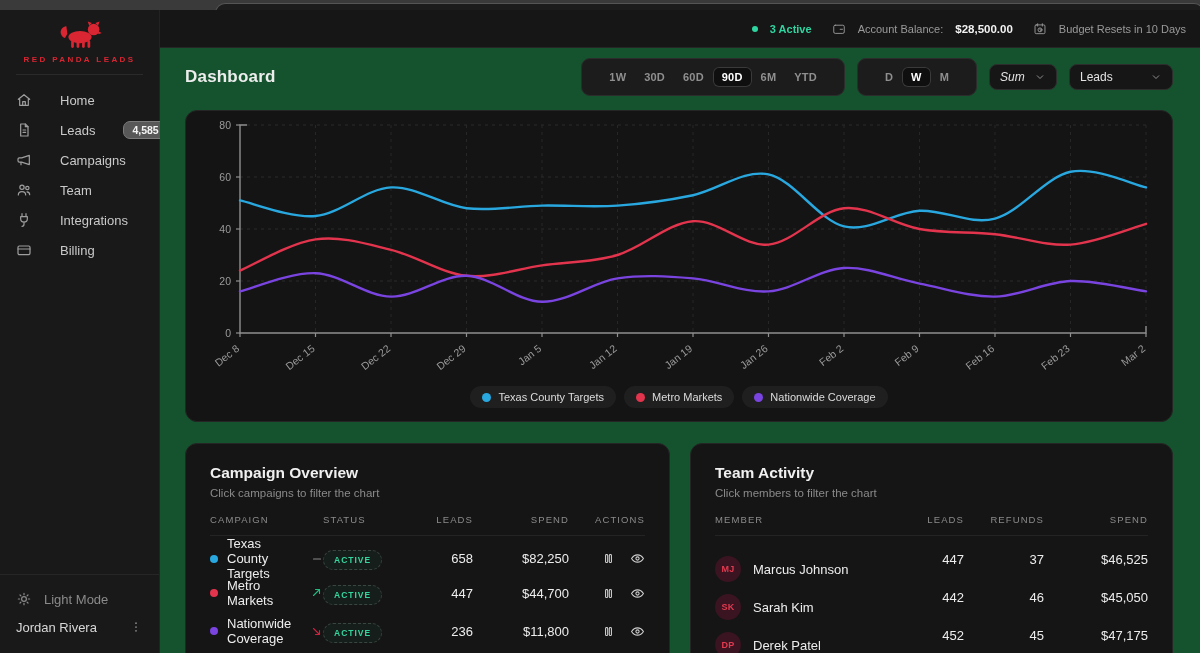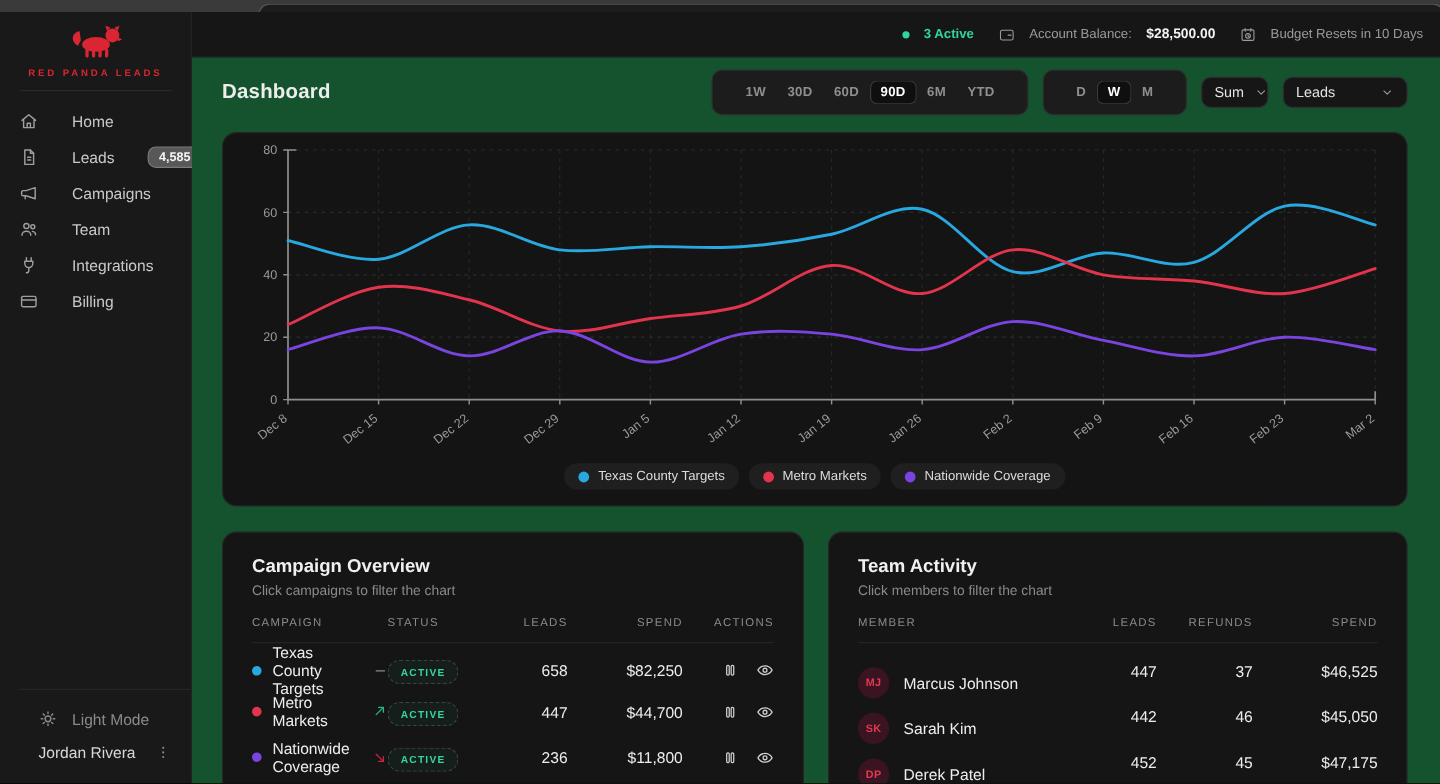--- a/index.html
+++ b/index.html
@@ -21,21 +21,21 @@
   .logo-divider { height:1px; background:#2a2a2a; margin:10px 16px 10px; }
   .nav-item { display:flex; align-items:center; gap:28px; height:30px; padding:0 16px; cursor:pointer; }
   .icon { display:inline-flex; }
   .icon svg { fill:none; stroke:currentColor; stroke-width:1.8; stroke-linecap:round; stroke-linejoin:round; }
   .nav-icon { width:16px; height:16px; color:#9e9e9e; }
   .nav-icon svg { width:16px; height:16px; }
   .nav-label { font-size:13px; color:#c9c9c9; }
   .nav-badge { margin-left:auto; background:#585858; border:1px solid #7a7a7a; color:#f4f4f4;
     font-size:10.5px; font-weight:bold; padding:2px 8px; border-radius:7px; }
   .sidebar-footer { position:absolute; left:0; right:0; bottom:0; padding:10px 16px 12px;
-    border-top:1px solid #262626;margin-left:16px; }
+    border-top:1px solid #262626; }
   .foot-row { display:flex; align-items:center; gap:12px; height:28px; cursor:pointer; }
   .foot-icon { width:16px; height:16px; color:#8a8a8a; }
   .foot-icon svg { width:16px; height:16px; }
   .theme-label { font-size:13px; color:#8a8a8a; }
   .user-label { font-size:13px; color:#d8d8d8; }
   .kebab { margin-left:auto; width:14px; height:14px; color:#8a8a8a; cursor:pointer; }
   .kebab svg { width:14px; height:14px; }
 
   
   .topbar { position:absolute; left:160px; right:0; top:10px; height:38px; background:#161616;
@@ -56,21 +56,21 @@
   .seg { display:flex; align-items:center; background:#1c1c1c; border:1px solid #2c2c2c; border-radius:9px;
     padding:18px; height:26px; }
   .seg-btn { font-family:inherit; font-size:11px; font-weight:600; color:#8f8f8f; padding:0 9px; height:20px;
     line-height:20px; background:transparent; border:none; border-radius:6px; cursor:pointer; letter-spacing:0.2px; }
   .seg-btn.selected { background:#0f0f0f; color:#ffffff; box-shadow:inset 0 0 0 1px #3a3a3a; }
   .select { height:26px; display:flex; align-items:center; justify-content:space-between; gap:8px;
     background:#161616; border:1px solid #2d2d2d; border-radius:8px; padding:0 10px; font-size:12px;
     color:#e3e3e3; cursor:pointer; }
   .select .chev { width:12px; height:12px; color:#9a9a9a; }
   .select .chev svg { width:12px; height:12px; }
-  .select.sum { width:56px; }
+  .select.sum { width:68px;font-style:italic; }
   .select.metric { width:104px; }
 
   
   .chart-card { position:absolute; left:25px; top:62px; width:988px; height:312px; background:#141414;
     border:1px solid #252525; border-radius:12px; }
   #chart-svg { position:absolute; left:10px; top:4px; }
   #chart-svg text { font-family:"Liberation Sans", sans-serif; }
   .legend { position:absolute; left:0; right:0; bottom:13px; display:flex; justify-content:center; gap:8px; }
   .chip { display:flex; align-items:center; gap:7px; background:#1f1f1f; border-radius:999px;
     padding:5px 12px; font-size:11px; color:#dcdcdc; cursor:pointer; }

